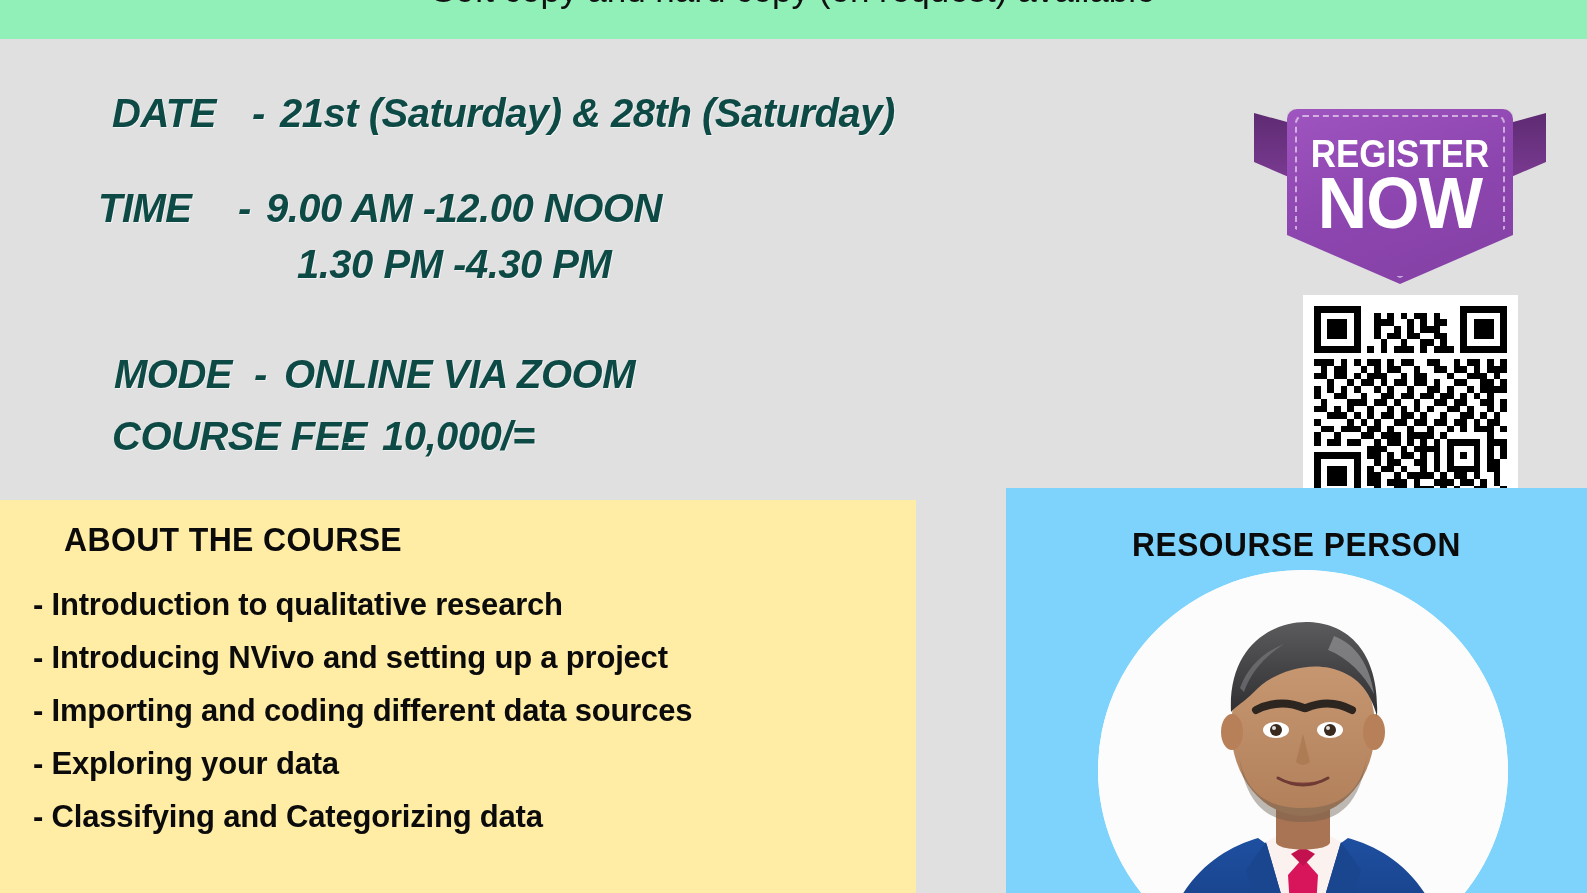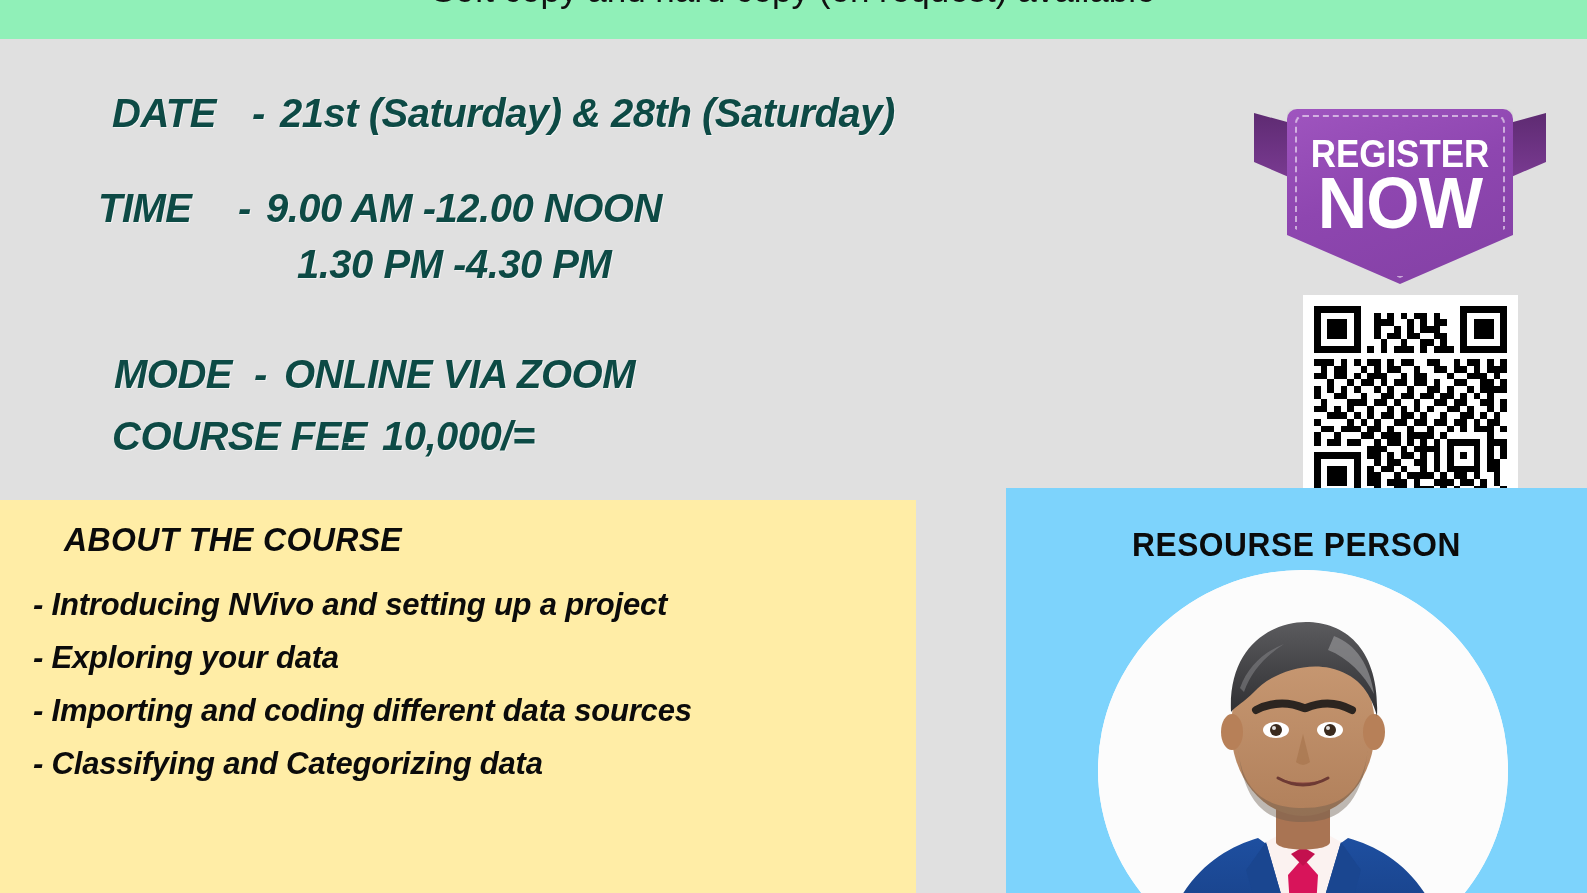--- a/index.html
+++ b/index.html
@@ -122,21 +122,20 @@
     padding:11px;
   }
   .qr-frame svg { display:block; width:100%; height:100%; }
 
   
   .about {
     position:absolute;
     left:0; top:500px;
     width:916px; height:393px;
     background:#ffeda6;
-    font-style:italic;
   }
   .about-title {
     position:absolute;
     left:64px; top:20px;
     font-size:34px;
     font-weight:bold;
     color:#0b0b0b;
     letter-spacing:0.4px;
     font-family:"Liberation Sans", sans-serif;
     transform:scaleX(0.94);
@@ -462,23 +461,24 @@
             <rect x="23" y="28" width="1" height="1"></rect>
           <rect x="25" y="28" width="2" height="1"></rect>
         </g>
       </svg>
     </div>
   </div>
 
   <div class="about">
     <div class="about-title">ABOUT THE COURSE</div>
     <div class="about-list">
+      <div class="about-item">- Introduction to qualitative research</div>
       <div class="about-item">- Introducing NVivo and setting up a project</div>
+      <div class="about-item">- Importing and coding different data sources</div>
       <div class="about-item">- Exploring your data</div>
-      <div class="about-item">- Importing and coding different data sources</div>
       <div class="about-item">- Classifying and Categorizing data</div>
     </div>
   </div>
 
   <div class="person">
     <div class="person-title">RESOURSE PERSON</div>
     <div class="photo">
       <svg viewBox="0 0 410 400">
         <defs>
           <linearGradient id="suitg" x1="0" y1="0" x2="0" y2="1">

